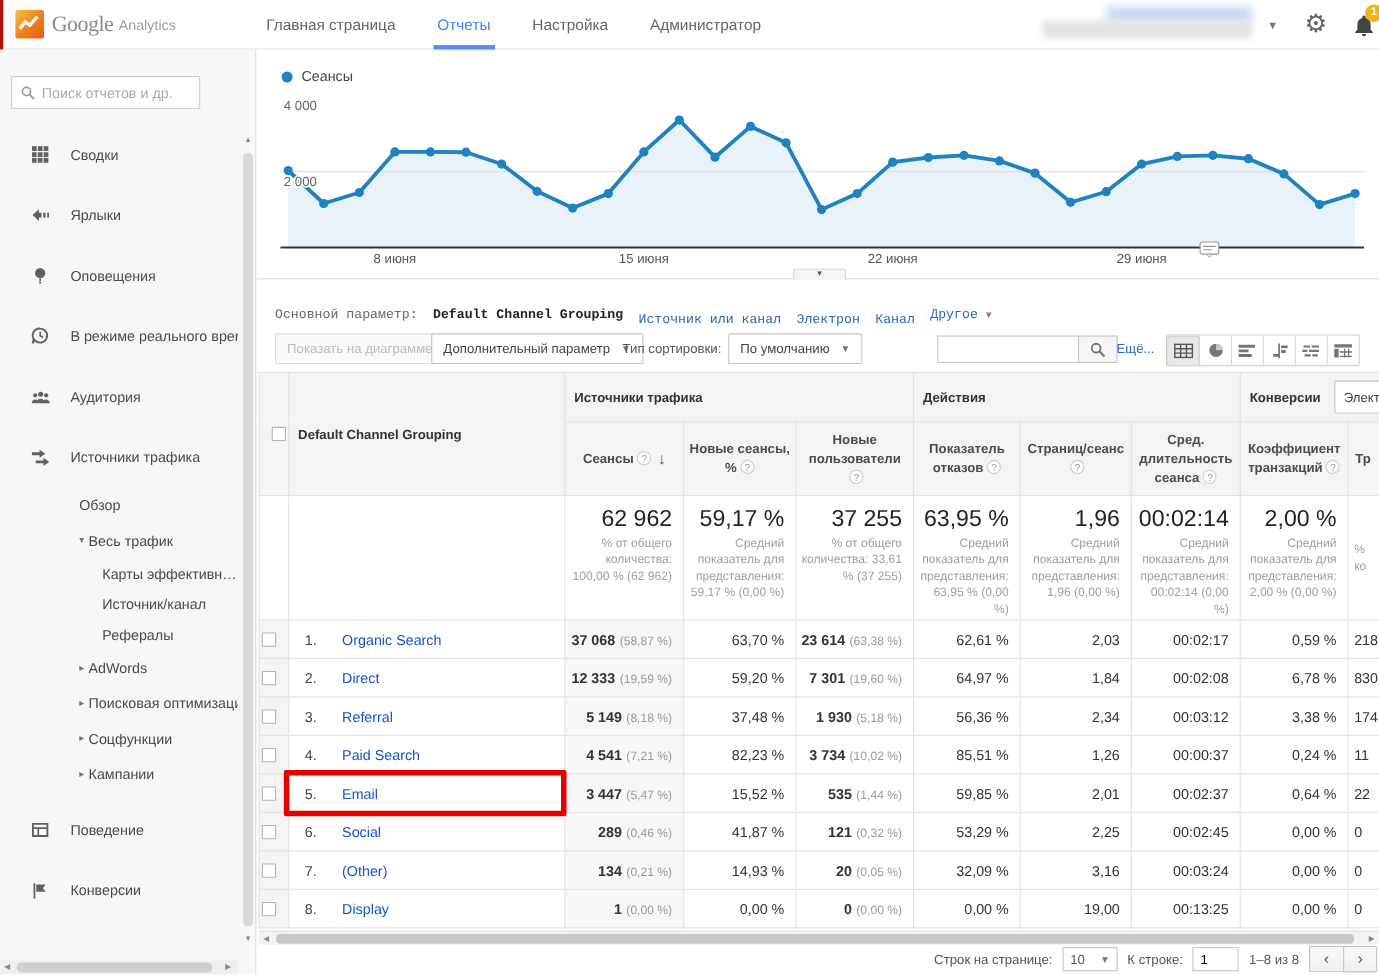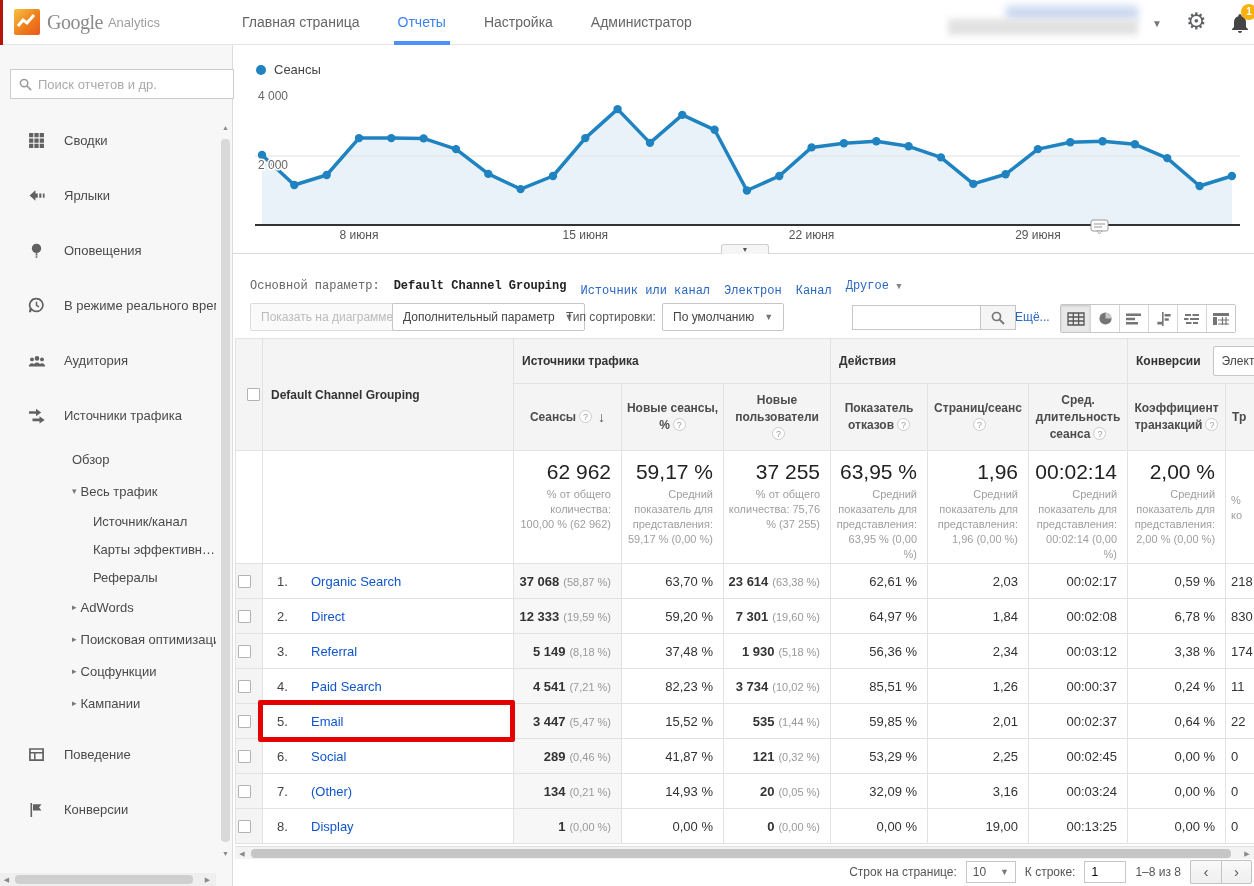--- a/index.html
+++ b/index.html
@@ -26,21 +26,21 @@
   .acct-caret { position:absolute; left:1152px; top:18px; font-size:10px; color:#777; }
   .gear { position:absolute; left:1186px; top:8px; font-size:23px; color:#5f6368; cursor:pointer; }
   .bell { position:absolute; left:1228px; top:12px; color:#454545; cursor:pointer; }
   .bell-badge { position:absolute; left:1241px; top:4px; min-width:16px; height:16px; border-radius:8px;
     background:#f9b10e; color:#fff; font-size:10px; font-weight:bold; text-align:center; line-height:16px; padding:0 4px; }
 
   
   .sidebar { position:absolute; left:0; top:45px; width:233px; bottom:0; background:#f7f7f7; border-right:1px solid #dcdcdc; z-index:10; }
   .collapse-btn { position:absolute; left:217px; top:12px; width:16px; height:22px; background:#fbfbfb; border:1px solid #ddd;
     font-size:9px; color:#777; text-align:center; line-height:20px; cursor:pointer; z-index:12; }
-  .side-search { position:absolute; left:10px; top:24px; width:224px; height:30px; background:#fff; border:1px solid #ccc; display:flex; align-items:center; }
+  .side-search { position:absolute; left:10px; top:24px; width:172px; height:30px; background:#fff; border:1px solid #ccc; display:flex; align-items:center; }
   .side-search svg { margin:0 6px 0 8px; flex:none; }
   .side-search input { border:none; outline:none; flex:1; font-size:13px; color:#444; background:transparent; font-family:inherit; }
   .side-search input::placeholder { color:#aaa; }
   .menu { position:absolute; left:0; top:68px; width:216px;padding-left:14px; }
   .mi { display:flex; align-items:center; cursor:pointer; color:#4a4a4a; font-size:13px; white-space:nowrap; overflow:hidden; }
   .mi .ic { width:20px; margin:0 16px 0 14px; color:#616161; flex:none; display:flex; align-items:center; }
   .mi.d0 { height:55px; }
   .mi.d1 { height:32px; padding-left:58px; }
   .mi.d2 { height:28px; padding-left:79px; }
   .mi .arrow { font-size:9px; color:#757575; margin-right:4px; }
@@ -237,24 +237,24 @@
         <span>Источники трафика</span>
       </div>
       <div class="mi d1">
         <span>Обзор</span>
       </div>
       <div class="mi d1">
         <span class="arrow">▾</span>
         <span>Весь трафик</span>
       </div>
       <div class="mi d2">
+        <span>Карты эффективн…</span>
+      </div>
+      <div class="mi d2">
         <span>Источник/канал</span>
-      </div>
-      <div class="mi d2">
-        <span>Карты эффективн…</span>
       </div>
       <div class="mi d2">
         <span>Рефералы</span>
       </div>
       <div class="mi d1">
         <span class="arrow">▸</span>
         <span>AdWords</span>
       </div>
       <div class="mi d1">
         <span class="arrow">▸</span>
@@ -532,21 +532,21 @@
           <td class="sess-bg">
             <div class="tv">62 962</div>
             <div class="ts">% от общего количества: 100,00 % (62 962)</div>
           </td>
           <td>
             <div class="tv">59,17 %</div>
             <div class="ts">Средний показатель для представления: 59,17 % (0,00 %)</div>
           </td>
           <td>
             <div class="tv">37 255</div>
-            <div class="ts">% от общего количества: 75,76 % (37 255)</div>
+            <div class="ts">% от общего количества: 33,61 % (37 255)</div>
           </td>
           <td>
             <div class="tv">63,95 %</div>
             <div class="ts">Средний показатель для представления: 63,95 % (0,00 %)</div>
           </td>
           <td>
             <div class="tv">1,96</div>
             <div class="ts">Средний показатель для представления: 1,96 (0,00 %)</div>
           </td>
           <td>

